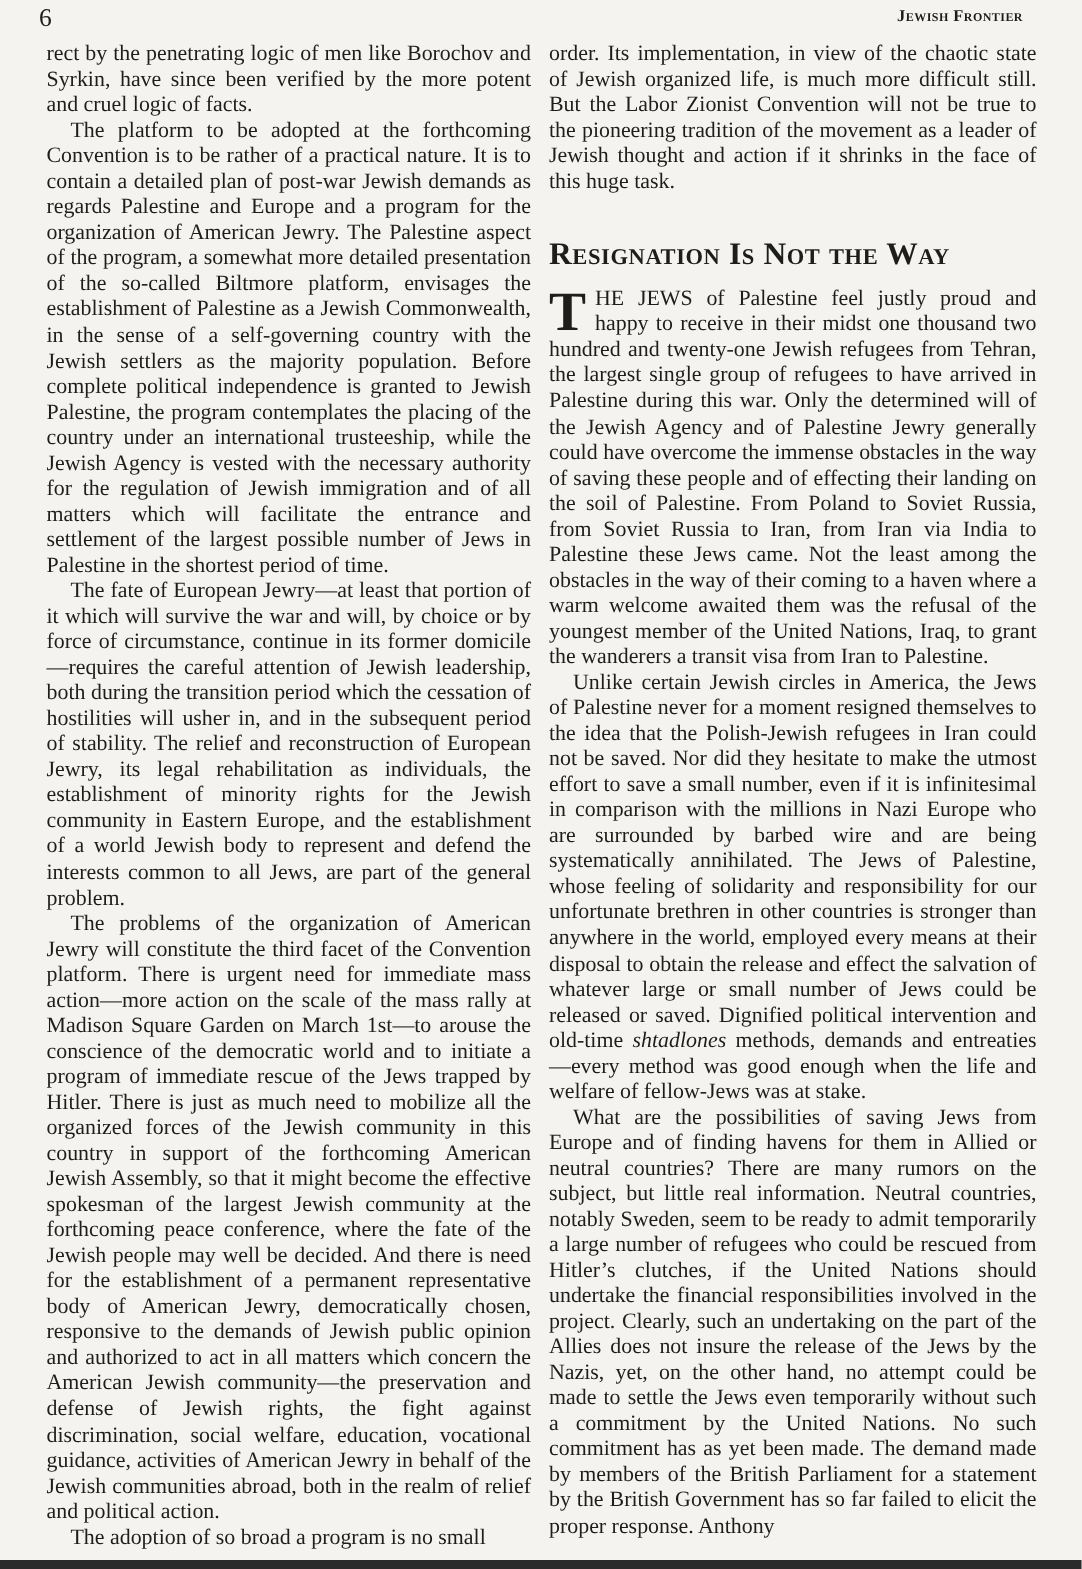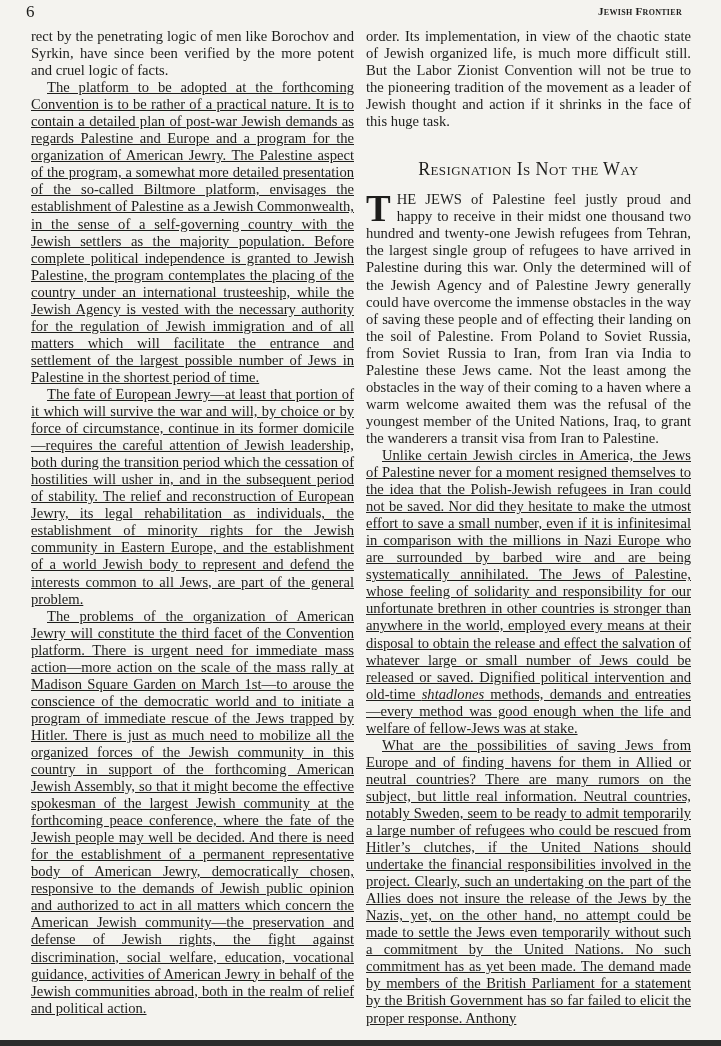--- a/index.html
+++ b/index.html
@@ -22,25 +22,25 @@
     font-size: 11px; font-weight: bold; font-variant: small-caps; letter-spacing: 0.3px;
   }
   .col {
     position: absolute; top: 28px;
     font-size: 14.6px; line-height: 17.05px;
     text-align: justify; hyphens: manual;
   }
   .col-left { left: 31px; width: 323px; }
   .col-right { left: 366px; width: 325px; }
   .col p { margin: 0; text-indent: 0; }
-  .col p.indent { text-indent: 16px; text-decoration: underline; }
+  .col p.indent { text-indent: 16px; }
   .headline {
     margin: 27px 0 10px 0;
-    text-align: center;
-    font-size: 18px; line-height: 24px; font-weight: normal;
+    text-align: left;
+    font-size: 21px; line-height: 24px; font-weight: bold;
     font-variant: small-caps; letter-spacing: 0.4px;
     text-indent: 0;
   }
   .dropcap-para { position: relative; text-indent: 0; }
   .dropcap {
     float: left; font-size: 37px; line-height: 30px; font-weight: bold;
     margin: 3px 6px 0 0; padding: 0;
   }
   em { font-style: italic; }
   .bottom-bar {
@@ -53,20 +53,21 @@
 <div class="page-header">
   <span class="page-number">6</span>
   <span class="running-head">Jewish Frontier</span>
 </div>
 
 <div class="col col-left">
   <p>rect by the penetrating logic of men like Borochov and Syrkin, have since been verified by the more potent and cruel logic of facts.</p>
   <p class="indent">The platform to be adopted at the forthcoming Convention is to be rather of a practical nature. It is to contain a detailed plan of post-war Jewish de­mands as regards Palestine and Europe and a pro­gram for the organization of American Jewry. The Palestine aspect of the program, a somewhat more detailed presentation of the so-called Biltmore plat­form, envisages the establishment of Palestine as a Jewish Commonwealth, in the sense of a self-govern­ing country with the Jewish settlers as the majority population. Before complete political independence is granted to Jewish Palestine, the program contem­plates the placing of the country under an inter­national trusteeship, while the Jewish Agency is vested with the necessary authority for the regulation of Jewish immigration and of all matters which will facilitate the entrance and settlement of the largest possible number of Jews in Palestine in the shortest period of time.</p>
   <p class="indent">The fate of European Jewry—at least that portion of it which will survive the war and will, by choice or by force of circumstance, continue in its former domicile—requires the careful attention of Jewish leadership, both during the transition period which the cessation of hostilities will usher in, and in the subsequent period of stability. The relief and recon­struction of European Jewry, its legal rehabilitation as individuals, the establishment of minority rights for the Jewish community in Eastern Europe, and the establishment of a world Jewish body to represent and defend the interests common to all Jews, are part of the general problem.</p>
   <p class="indent">The problems of the organization of American Jewry will constitute the third facet of the Conven­tion platform. There is urgent need for immediate mass action—more action on the scale of the mass rally at Madison Square Garden on March 1st—to arouse the conscience of the democratic world and to initiate a program of immediate rescue of the Jews trapped by Hitler. There is just as much need to mobilize all the organized forces of the Jewish com­munity in this country in support of the forthcoming American Jewish Assembly, so that it might become the effective spokesman of the largest Jewish com­munity at the forthcoming peace conference, where the fate of the Jewish people may well be decided. And there is need for the establishment of a perma­nent representative body of American Jewry, demo­cratically chosen, responsive to the demands of Jew­ish public opinion and authorized to act in all matters which concern the American Jewish community—the preservation and defense of Jewish rights, the fight against discrimination, social welfare, educa­tion, vocational guidance, activities of American Jewry in behalf of the Jewish communities abroad, both in the realm of relief and political action.</p>
+  <p class="indent">The adoption of so broad a program is no small</p>
 </div>
 
 <div class="col col-right">
   <p>order. Its implementation, in view of the chaotic state of Jewish organized life, is much more difficult still. But the Labor Zionist Convention will not be true to the pioneering tradition of the movement as a leader of Jewish thought and action if it shrinks in the face of this huge task.</p>
   <h2 class="headline">Resignation Is Not the Way</h2>
   <p class="dropcap-para">
     <span class="dropcap">T</span><span>HE JEWS of Palestine feel justly proud and happy to receive in their midst one thousand two hundred and twenty-one Jewish refugees from Tehran, the largest single group of refugees to have arrived in Palestine during this war. Only the deter­mined will of the Jewish Agency and of Palestine Jewry generally could have overcome the immense obstacles in the way of saving these people and of effecting their landing on the soil of Palestine. From Poland to Soviet Russia, from Soviet Russia to Iran, from Iran via India to Palestine these Jews came. Not the least among the obstacles in the way of their coming to a haven where a warm welcome awaited them was the refusal of the youngest member of the United Nations, Iraq, to grant the wanderers a transit visa from Iran to Palestine.</span>
   </p>
   <p class="indent"><span>Unlike certain Jewish circles in America, the Jews of Palestine never for a moment resigned themselves to the idea that the Polish-Jewish refugees in Iran could not be saved. Nor did they hesitate to make the utmost effort to save a small number, even if it is in­finitesimal in comparison with the millions in Nazi Europe who are surrounded by barbed wire and are being systematically annihilated. The Jews of Pales­tine, whose feeling of solidarity and responsibility for our unfortunate brethren in other countries is stronger than anywhere in the world, employed every means at their disposal to obtain the release and effect the salvation of whatever large or small number of Jews could be released or saved. Dignified political intervention and old-time </span><em>shtadlones</em><span> methods, demands and entreaties—every method was good enough when the life and welfare of fellow-Jews was at stake.</span></p>
   <p class="indent">What are the possibilities of saving Jews from Europe and of finding havens for them in Allied or neutral countries? There are many rumors on the subject, but little real information. Neutral coun­tries, notably Sweden, seem to be ready to admit tem­porarily a large number of refugees who could be rescued from Hitler’s clutches, if the United Nations should undertake the financial responsibilities in­volved in the project. Clearly, such an undertaking on the part of the Allies does not insure the release of the Jews by the Nazis, yet, on the other hand, no attempt could be made to settle the Jews even tem­porarily without such a commitment by the United Nations. No such commitment has as yet been made. The demand made by members of the British Parlia­ment for a statement by the British Government has so far failed to elicit the proper response. Anthony</p>

